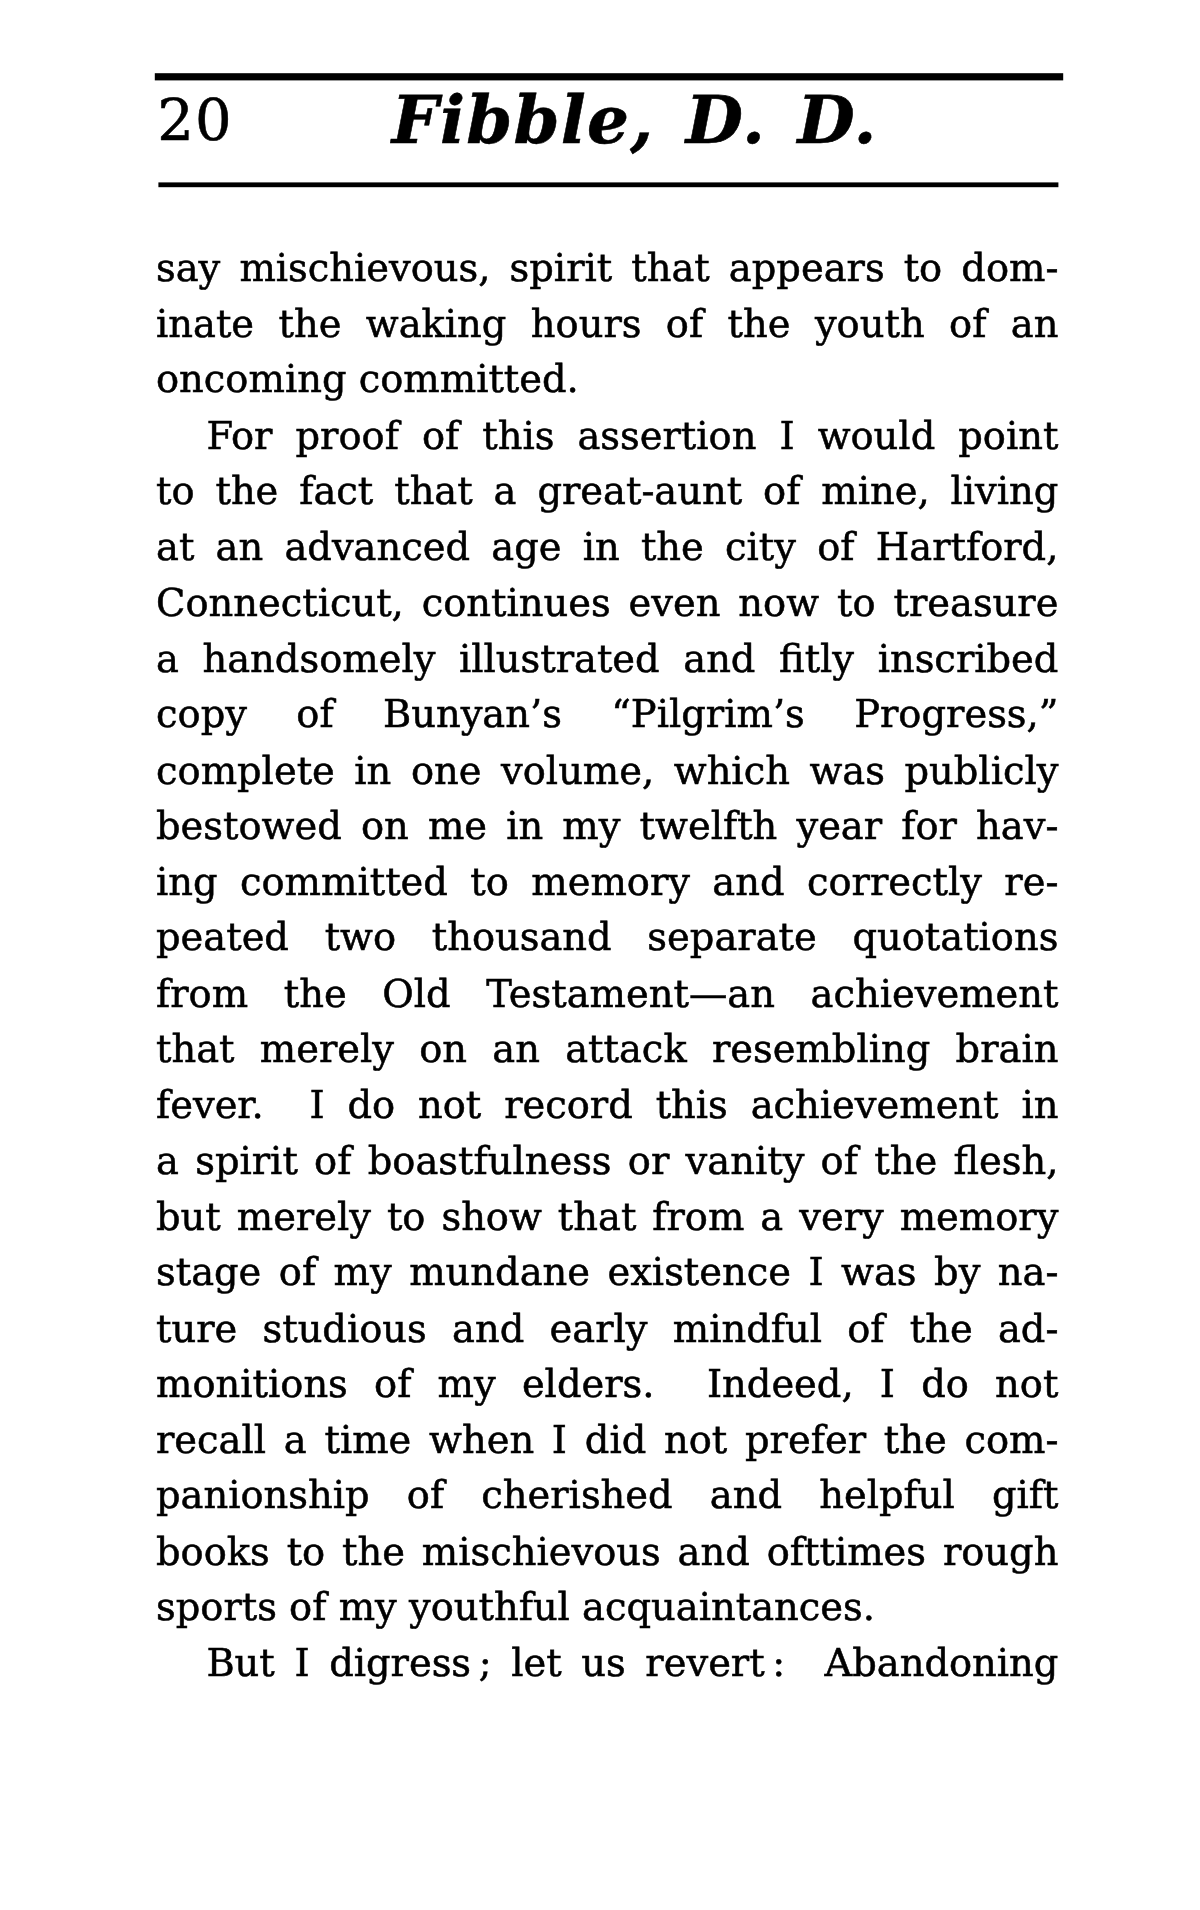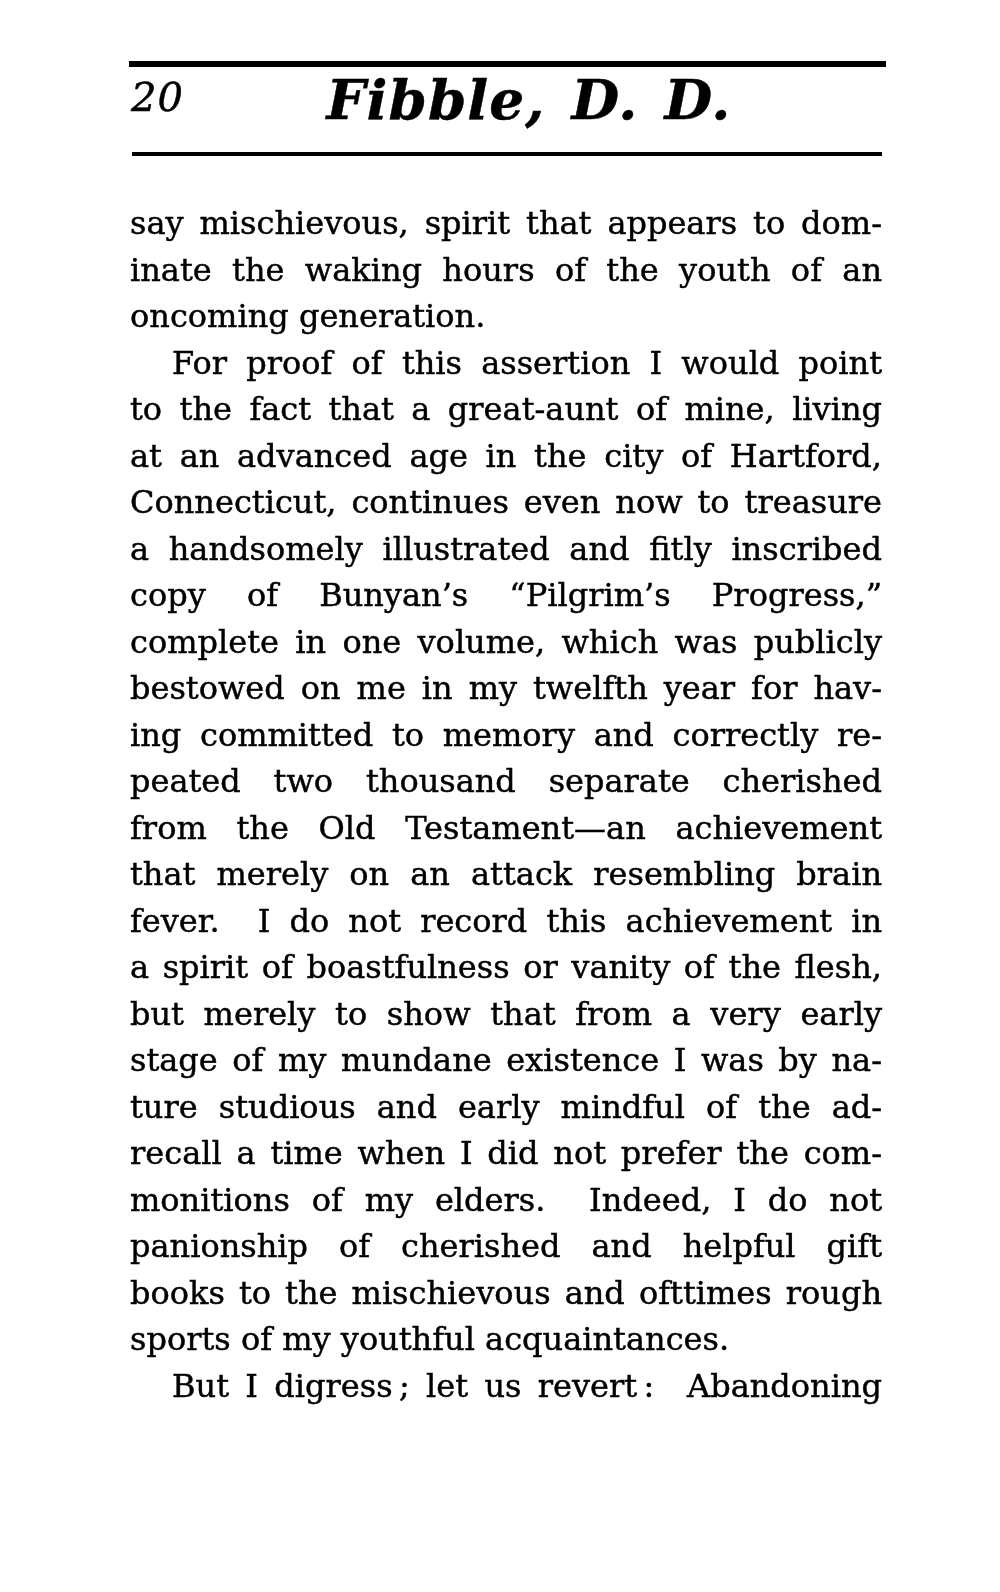--- a/index.html
+++ b/index.html
@@ -17,22 +17,21 @@
   }
   .rule { position: absolute; background: #000000; }
   .rule-top    { left: 129px; top: 61px;  width: 757px; height: 6px; }
   .rule-bottom { left: 132px; top: 152px; width: 750px; height: 4px; }
 
   .ink { -webkit-text-stroke: 0.45px #000; }
 
   .pagenum {
     position: absolute;
     left: 131px; top: 77px;
-    font-style: italic;
-    font-size: 40px;
+    font-size: 48px;
     line-height: 1;
     letter-spacing: 1px;
   }
   .running-title {
     position: absolute;
     left: 130px; top: 72px;
     width: 754px;
     text-align: center;
     transform: translateX(22px);
     font-style: italic;
@@ -66,39 +65,39 @@
   <div class="rule rule-top"></div>
 
   <div class="pagenum ink">20</div>
   <div class="running-title ink">Fibble, D. D.</div>
 
   <div class="rule rule-bottom"></div>
 
   <div class="body-text ink">
     <div class="line">say mischievous, spirit that appears to dom-</div>
     <div class="line">inate the waking hours of the youth of an</div>
-    <div class="line end">oncoming generation.</div>
+    <div class="line end">oncoming committed.</div>
     <div class="line ind">For proof of this assertion I would point</div>
     <div class="line">to the fact that a great-aunt of mine, living</div>
     <div class="line">at an advanced age in the city of Hartford,</div>
     <div class="line">Connecticut, continues even now to treasure</div>
     <div class="line">a handsomely illustrated and fitly inscribed</div>
     <div class="line">copy of Bunyan’s “Pilgrim’s Progress,”</div>
     <div class="line">complete in one volume, which was publicly</div>
     <div class="line">bestowed on me in my twelfth year for hav-</div>
     <div class="line">ing committed to memory and correctly re-</div>
-    <div class="line">peated two thousand separate cherished</div>
+    <div class="line">peated two thousand separate quotations</div>
     <div class="line">from the Old Testament—an achievement</div>
     <div class="line">that merely on an attack resembling brain</div>
     <div class="line">fever.&nbsp; I do not record this achievement in</div>
     <div class="line">a spirit of boastfulness or vanity of the flesh,</div>
-    <div class="line">but merely to show that from a very early</div>
+    <div class="line">but merely to show that from a very memory</div>
     <div class="line">stage of my mundane existence I was by na-</div>
     <div class="line">ture studious and early mindful of the ad-</div>
+    <div class="line">monitions of my elders.&nbsp; Indeed, I do not</div>
     <div class="line">recall a time when I did not prefer the com-</div>
-    <div class="line">monitions of my elders.&nbsp; Indeed, I do not</div>
     <div class="line">panionship of cherished and helpful gift</div>
     <div class="line">books to the mischievous and ofttimes rough</div>
     <div class="line end">sports of my youthful acquaintances.</div>
     <div class="line ind">But I digress ; let us revert :&nbsp; Abandoning</div>
   </div>
 
 </div>
 
 </body></html>

